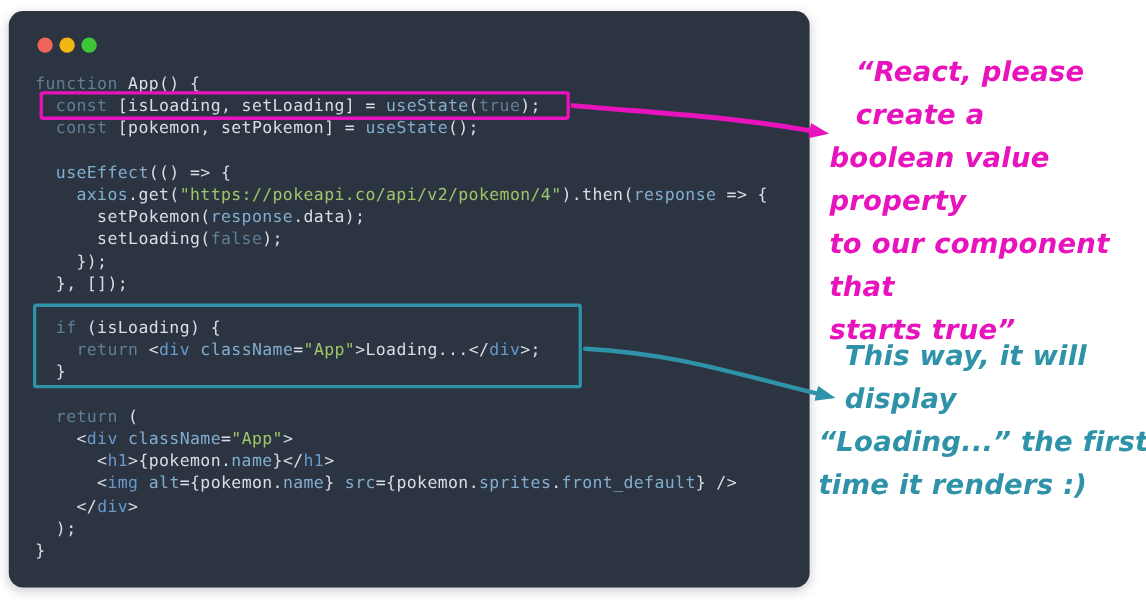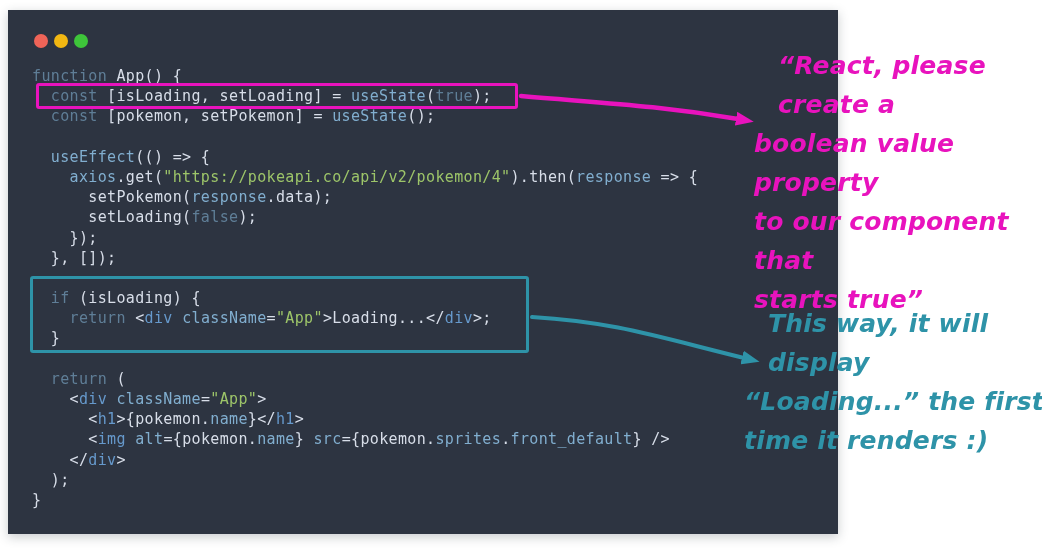--- a/index.html
+++ b/index.html
@@ -8,22 +8,22 @@
     position: relative;
     width: 1042px;
     height: 554px;
     background: #ffffff;
     overflow: hidden;
     font-family: "DejaVu Sans", sans-serif;
   }
   .code-window {
     position: absolute;
     left: 8px; top: 10px;
-    width: 830px; height: 524px;
-    border-radius: 0;
+    width: 728px; height: 524px;
+    border-radius: 13px;
     box-shadow: 0 3px 10px rgba(40,50,60,0.25);
   }
   .traffic-lights {
     position: absolute;
     left: 26px; top: 24px;
     display: flex; gap: 6px;
   }
   .dot { width: 14px; height: 14px; border-radius: 50%; }
   .code-area {
     position: absolute;

